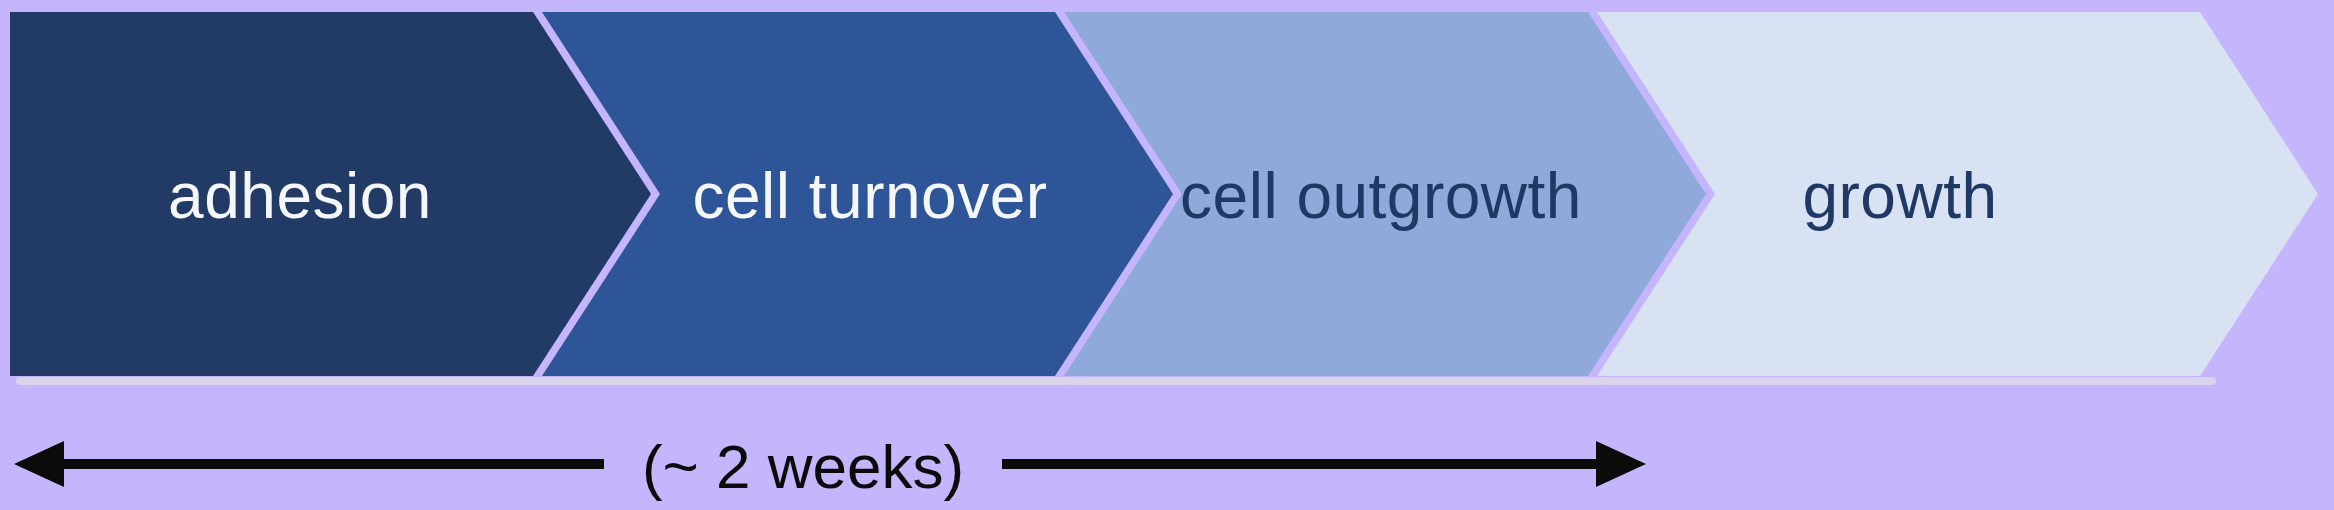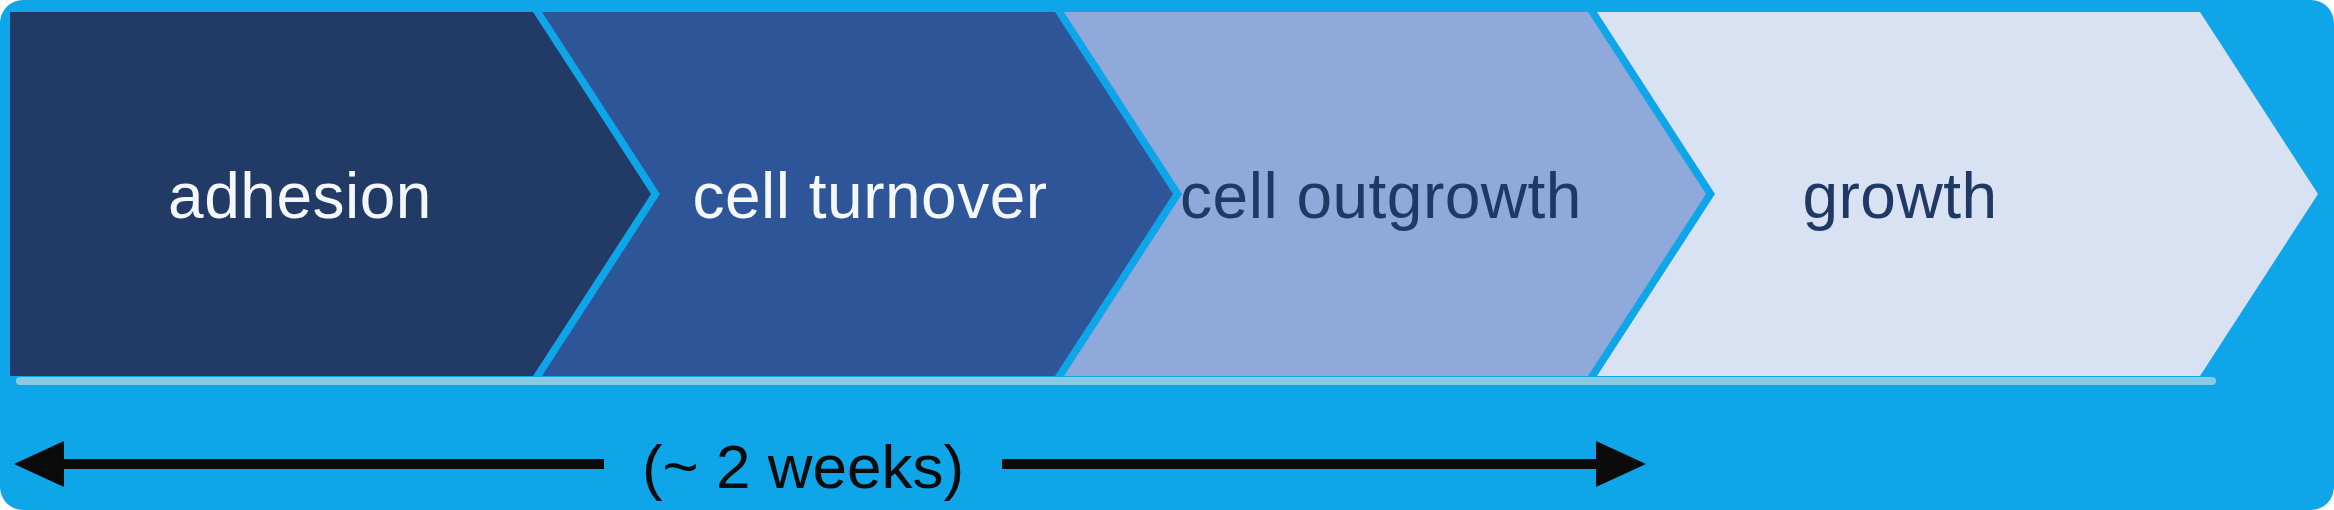--- a/index.html
+++ b/index.html
@@ -4,24 +4,23 @@
 <style>
   html, body {
     margin: 0;
     padding: 0;
     background: #ffffff;
   }
   .canvas {
     position: relative;
     width: 2334px;
     height: 510px;
-    background: #0ea5e9;
+    background: #c4b5fd;
     overflow: hidden;
     font-family: "Liberation Sans", sans-serif;
-    border-radius: 23px;
   }
   svg { display: block; }
   .stage-label {
     font-family: "Liberation Sans", sans-serif;
     font-size: 64px;
     letter-spacing: 0.5px;
   }
   .duration-label {
     font-family: "Liberation Sans", sans-serif;
     font-size: 62px;

